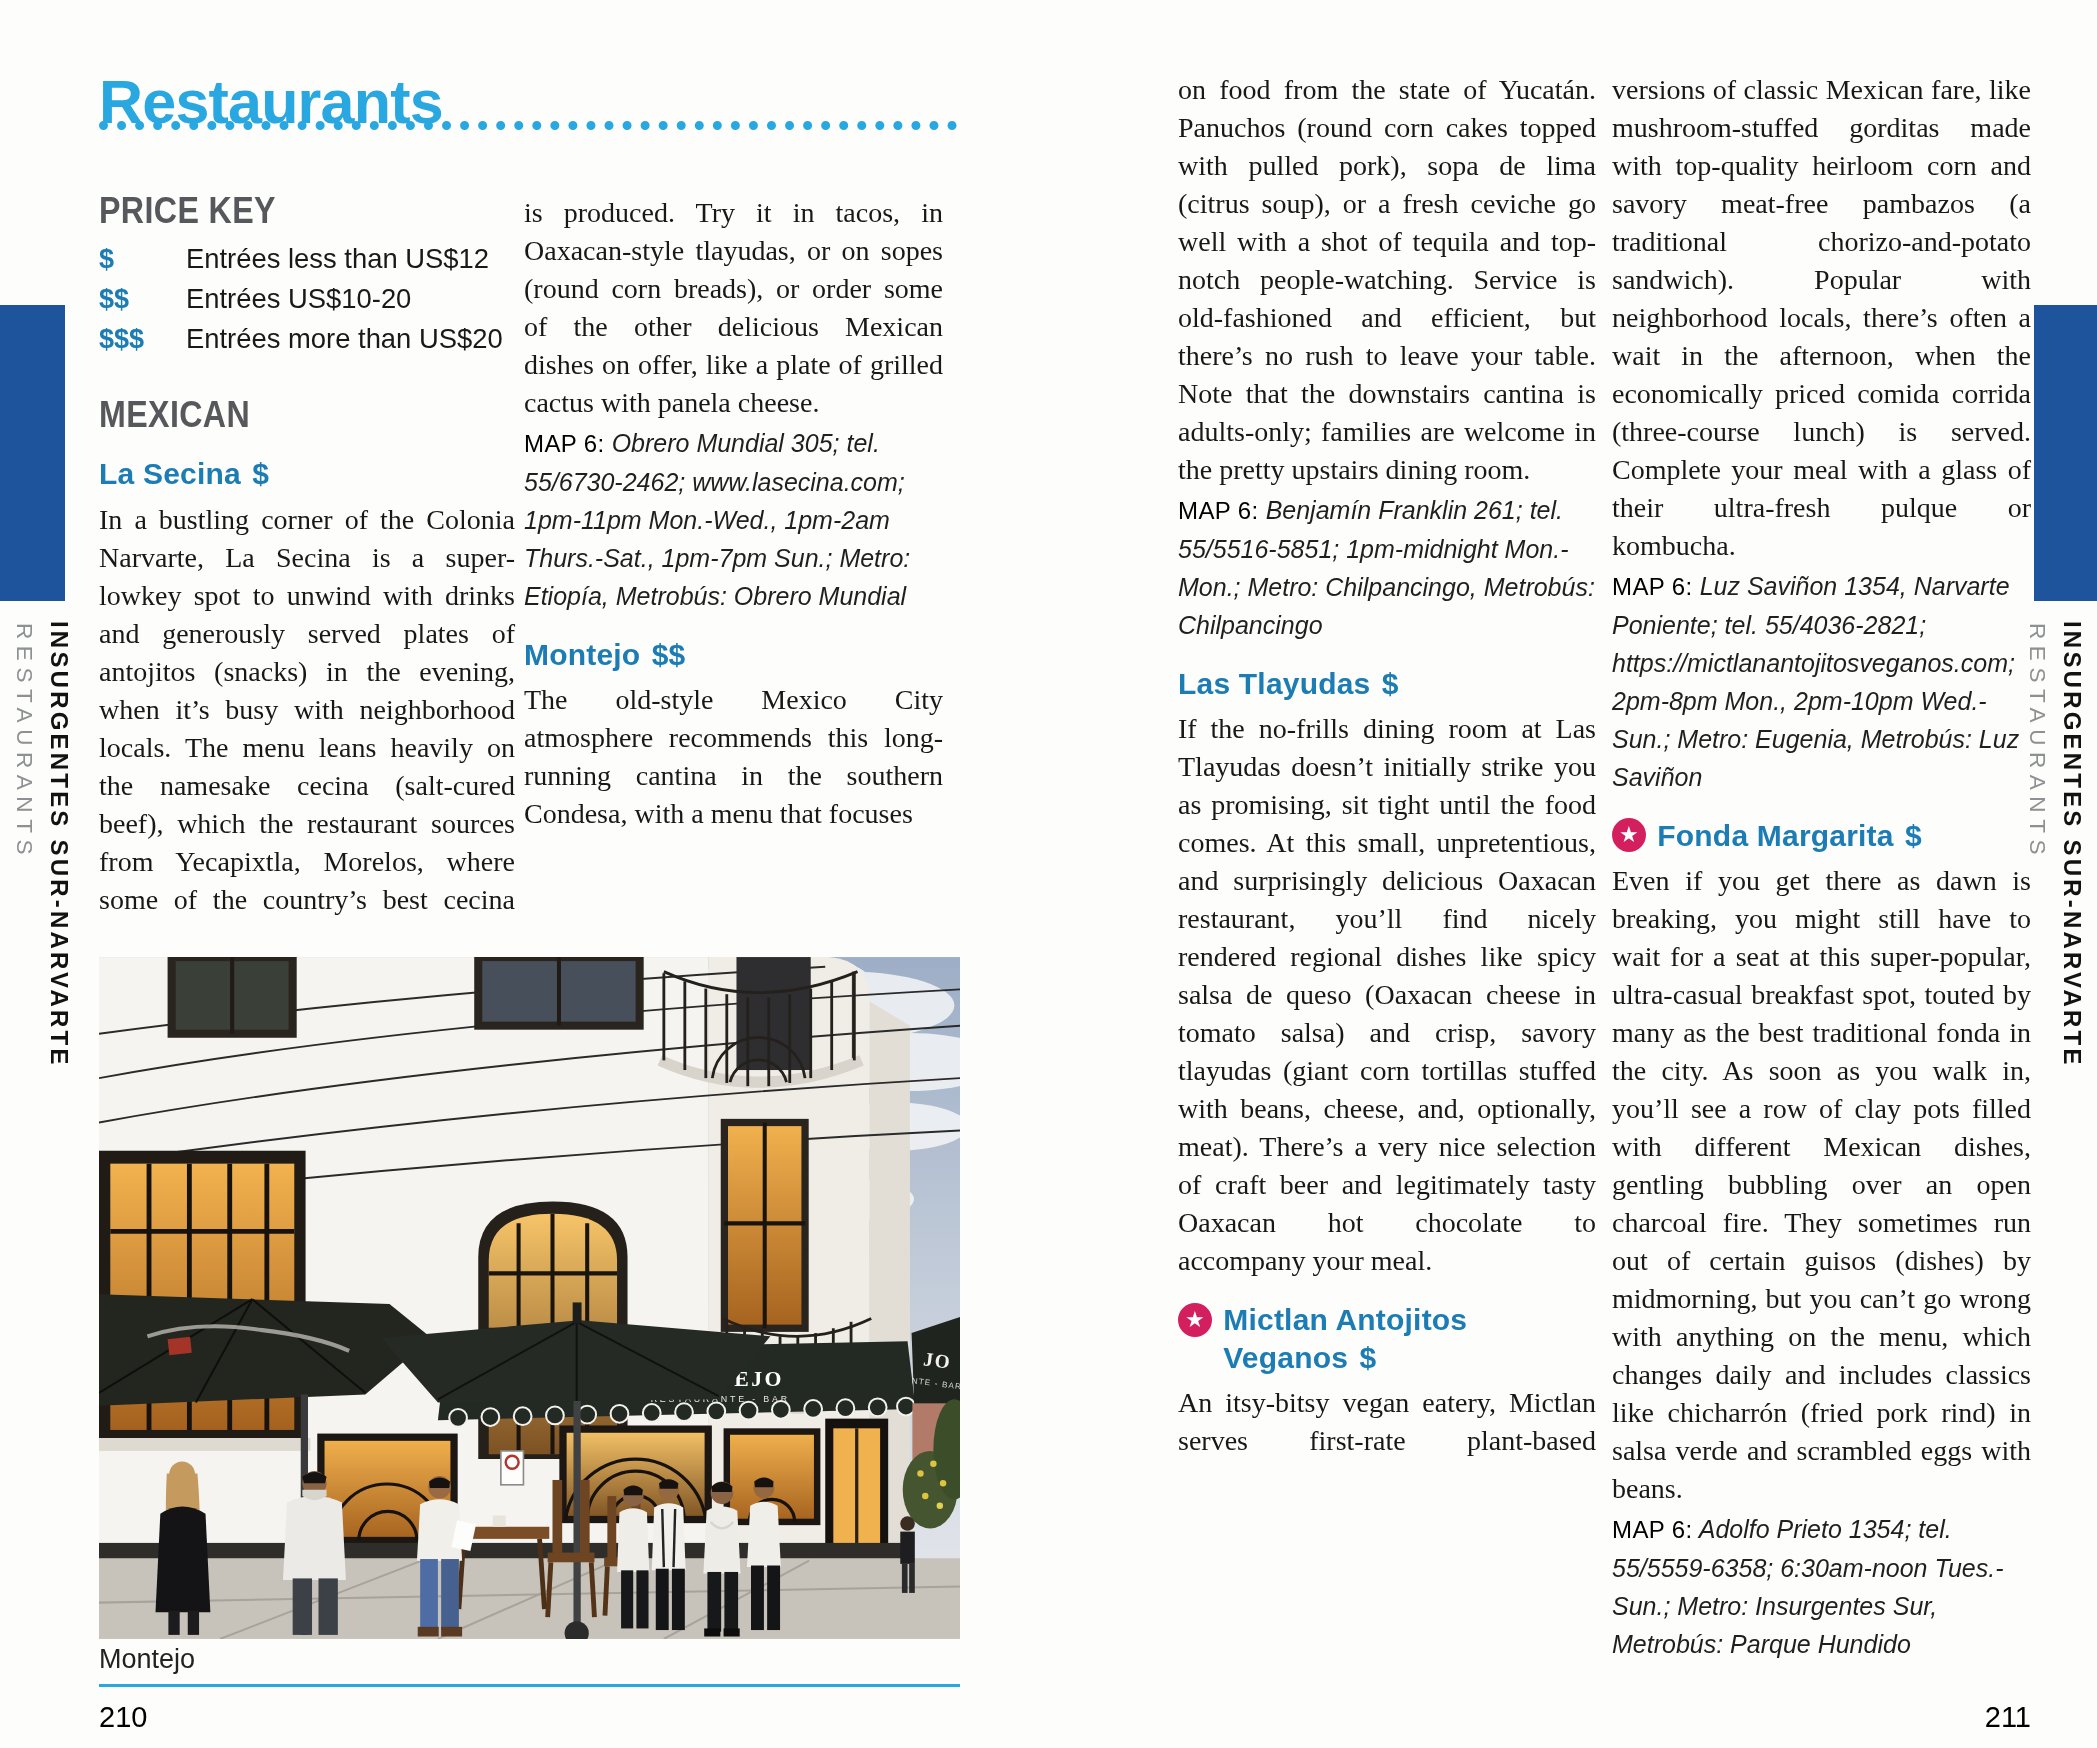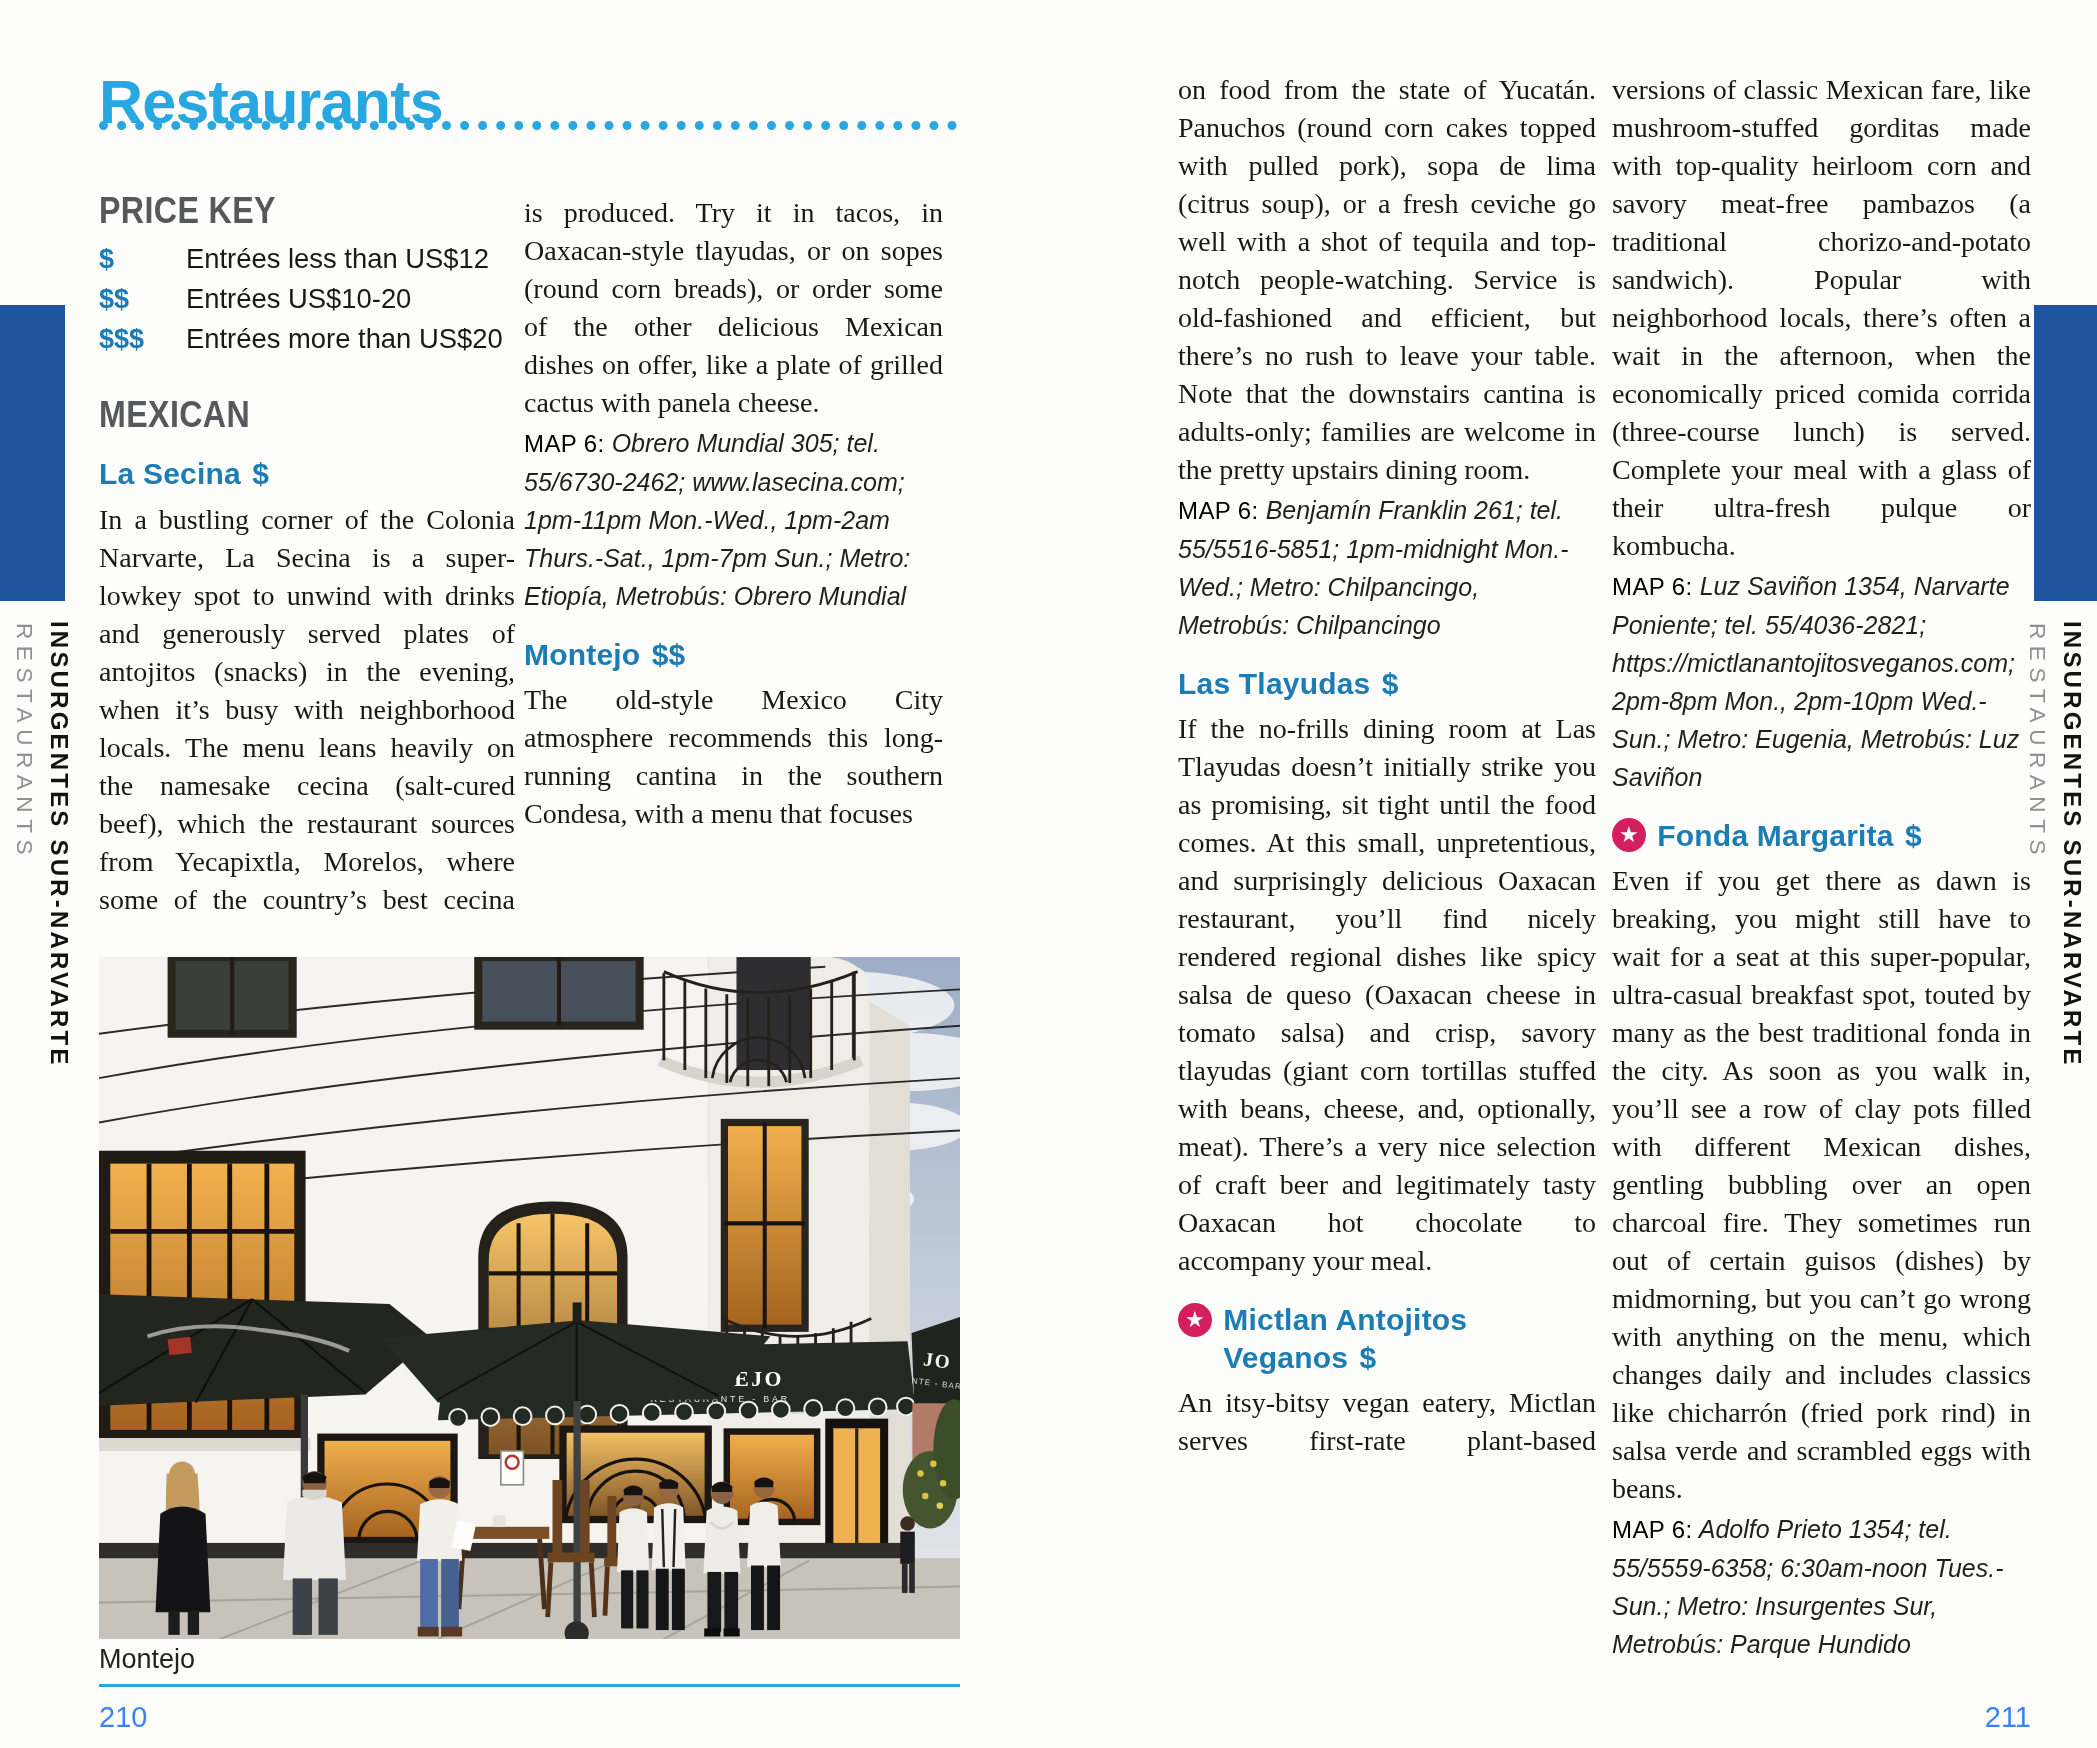--- a/index.html
+++ b/index.html
@@ -60,21 +60,21 @@
   .price-symbol{
     flex:0 0 87px;font-family:"Liberation Sans",sans-serif;font-weight:bold;
     font-size:27px;color:#1c7cb4;
   }
   .price-label{
     font-family:"Liberation Sans",sans-serif;font-weight:400;font-size:27.4px;color:#191919;
   }
   
   .caption{font-family:"Liberation Sans",sans-serif;font-size:27px;color:#222;}
   .blue-rule{height:3.2px;background:#29a7e1;}
-  .folio{font-family:"Liberation Sans",sans-serif;font-size:29px;color:#3b82f6;}
+  .folio{font-family:"Liberation Sans",sans-serif;font-size:29px;color:#000000;}
   
   .mt-sm{margin-top:8px;} .mt-md{margin-top:37px;} .mt-lg{margin-top:56px;} .mt-xl{margin-top:44px;}
   .mb-sm{margin-bottom:8px;margin-top:21px;}
   .photo-svg{display:block;}
 </style>
 </head>
 <body>
 
 <div id="tab-left" class="edge-tab"></div>
 <div id="tab-right" class="edge-tab"></div>
@@ -433,21 +433,21 @@
 </svg>
 
 <div class="abs caption" style="left:99px;top:1644px;">Montejo</div>
 <div class="abs blue-rule" style="left:99px;top:1684px;width:861px;"></div>
 <div class="abs folio" style="left:99px;top:1701px;">210</div>
 
 <div class="abs" style="left:1178px;top:71px;width:418px;">
   <p class="bodytext">on food from the state of Yucatán. Panuchos (round corn cakes topped with pulled pork), sopa de lima (citrus soup), or a fresh ceviche go well with a shot of tequila and top-notch people-watching. Service is old-fashioned and efficient, but there’s no rush to leave your table. Note that the downstairs cantina is adults-only; families are welcome in the pretty upstairs dining room.</p>
   <p class="map">
     <span class="map-label">MAP 6:</span>
-    <span class="map-info">Benjamín Franklin 261; tel. 55/5516-5851; 1pm-midnight Mon.-Wed.; Metro: Chilpancingo, Metrobús: Chilpancingo</span>
+    <span class="map-info">Benjamín Franklin 261; tel. 55/5516-5851; 1pm-midnight Mon.-Mon.; Metro: Chilpancingo, Metrobús: Chilpancingo</span>
   </p>
   <h3 class="listing mt-md mb-sm">
     <span class="listing-name">Las Tlayudas</span><span class="listing-price">$</span>
   </h3>
   <p class="bodytext">If the no-frills dining room at Las Tlayudas doesn’t initially strike you as promising, sit tight until the food comes. At this small, unpretentious, and surprisingly delicious Oaxacan restaurant, you’ll find nicely rendered regional dishes like spicy salsa de queso (Oaxacan cheese in tomato salsa) and crisp, savory tlayudas (giant corn tortillas stuffed with beans, cheese, and, optionally, meat). There’s a very nice selection of craft beer and legitimately tasty Oaxacan hot chocolate to accompany your meal.</p>
   <h3 class="listing starred mt-xl mb-sm">
     <span class="star-badge">
         <span class="star-glyph">★</span>
       </span>
     <span class="name-lines">

